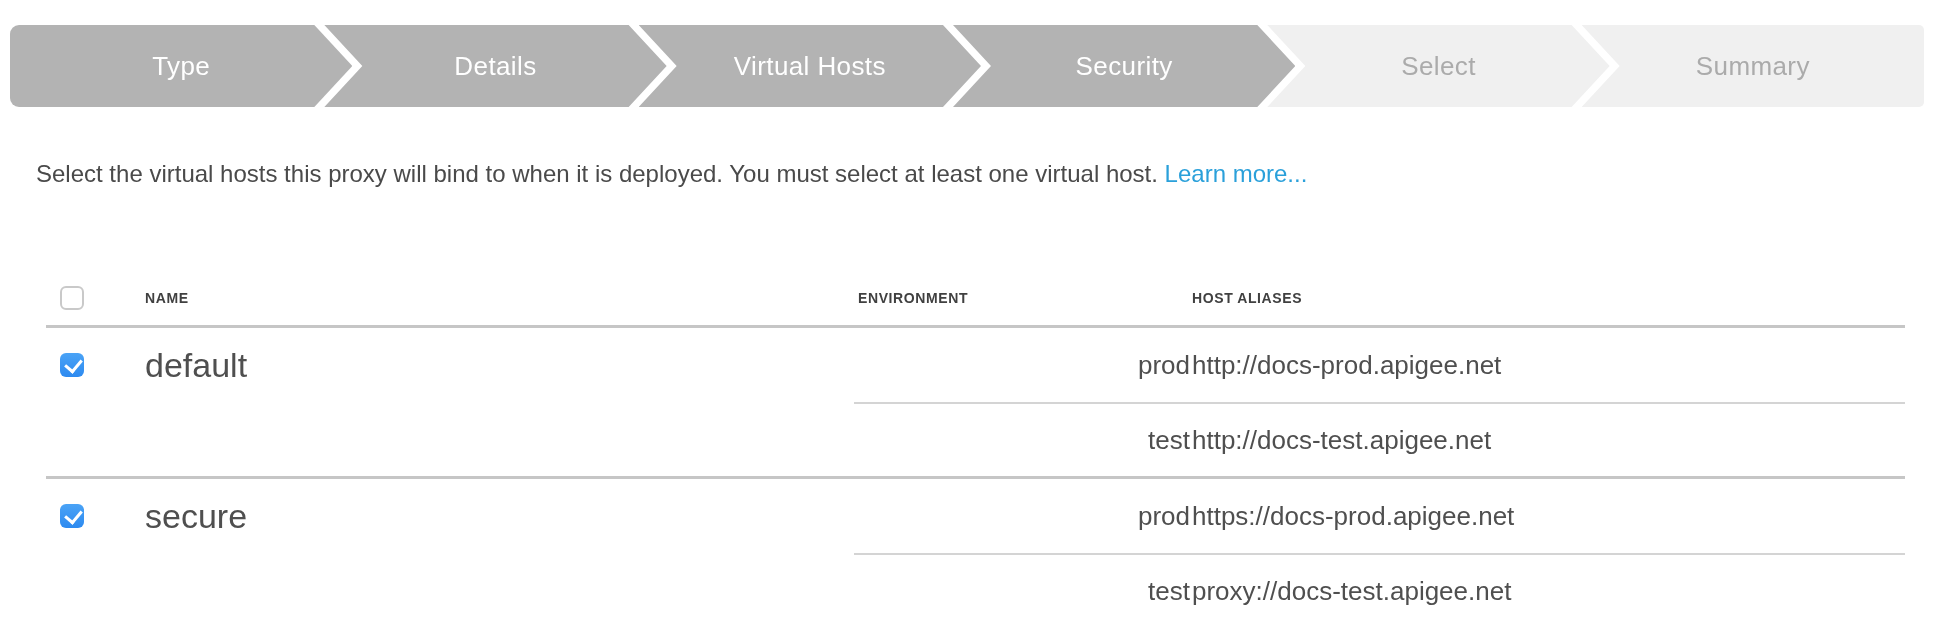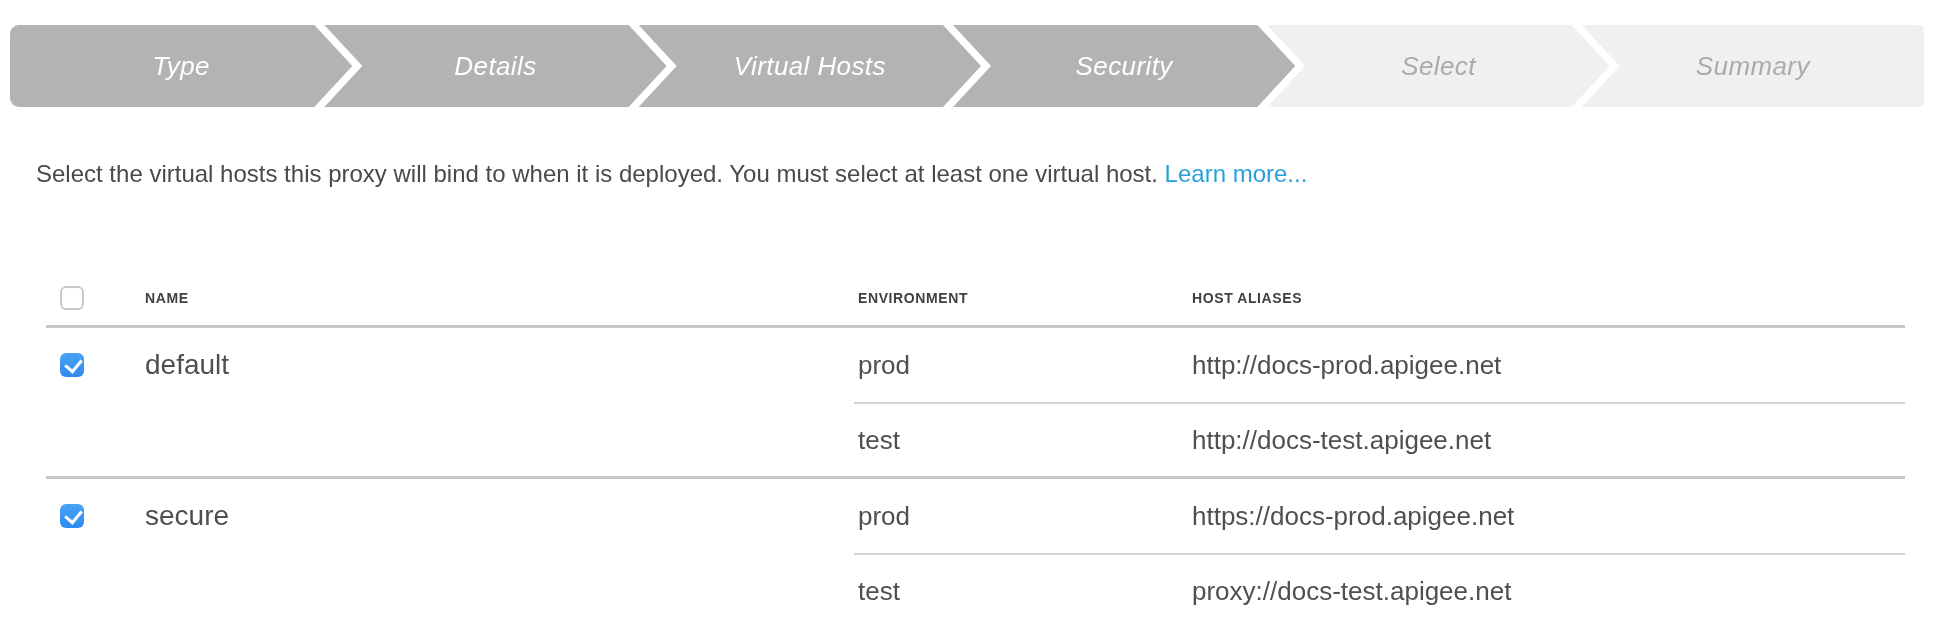--- a/index.html
+++ b/index.html
@@ -17,21 +17,21 @@
   }
   *{box-sizing:border-box;margin:0;padding:0;}
   html,body{width:1949px;height:628px;background:#ffffff;overflow:hidden;
     font-family:"Liberation Sans",sans-serif;}
 
   
   .stepper{display:flex;margin:25px 25px 0 10px;height:82px;}
   .step{flex:1;display:flex;align-items:center;justify-content:center;
     background:var(--step-active-bg);color:var(--step-active-text);
     font-size:26px;letter-spacing:.4px;
-    clip-path:polygon(0 0,calc(100% - 38px) 0,100% 50%,calc(100% - 38px) 100%,0 100%,38px 50%);font-style:italic;}
+    clip-path:polygon(0 0,calc(100% - 38px) 0,100% 50%,calc(100% - 38px) 100%,0 100%,38px 50%);}
   .step + .step{margin-left:-28px;}
   .step.first{clip-path:polygon(0 0,calc(100% - 38px) 0,100% 50%,calc(100% - 38px) 100%,0 100%);
     border-radius:9px 0 0 9px;}
   .step.last{clip-path:polygon(38px 50%,0 0,100% 0,100% 100%,0 100%);
     border-radius:0 5px 5px 0;}
   .step.upcoming{background:var(--step-inactive-bg);color:var(--step-inactive-text);}
 
   
   .desc{margin:52px 40px 0 36px;font-size:24px;line-height:30px;color:var(--text-dark);
     white-space:nowrap;}
@@ -41,26 +41,26 @@
   .vh-table{margin:81px 44px 0 46px;}
   .grid-cols{display:grid;grid-template-columns:99px 709px 336px 1fr;}
   .thead{height:58px;align-items:center;border-bottom:3px solid var(--border-thick);}
   .th{font-size:14px;font-weight:700;color:var(--header-text);letter-spacing:.6px;}
   .th.env{padding-left:4px;}
   .th.alias{padding-left:2px;}
 
   .vh-group{border-bottom:3px solid var(--border-thick);align-items:start;}
   .vh-group.last-group{border-bottom:none;}
   .cb-cell{padding:25px 0 0 14px;}
-  .name-cell{height:74px;display:flex;align-items:center;font-size:28px;color:var(--cell-text);}
+  .name-cell{height:74px;display:flex;align-items:center;font-size:34px;color:var(--cell-text);}
   .subrows{grid-column:3 / 5;}
   .subrow{display:grid;grid-template-columns:336px 1fr;height:74px;align-items:center;
     font-size:26px;color:var(--cell-text);}
   .subrow + .subrow{border-top:2px solid var(--border-thin);}
-  .subrow .env{padding-left:4px;}
+  .subrow .env{padding-left:4px;text-align:right;}
   .subrow .alias{padding-left:2px;}
 
   
   .cb{appearance:none;-webkit-appearance:none;width:24px;height:24px;border-radius:6px;
     border:2px solid #c9c9c9;background:#fff;position:relative;cursor:pointer;display:block;}
   .cb:checked{border:none;background:linear-gradient(#4aa3f6,#2d8af0);}
   .cb:checked::after{content:"";position:absolute;left:8px;top:3px;width:8px;height:13px;
     border:solid #fff;border-width:0 3px 3px 0;transform:rotate(40deg);}
 </style>
 </head>

